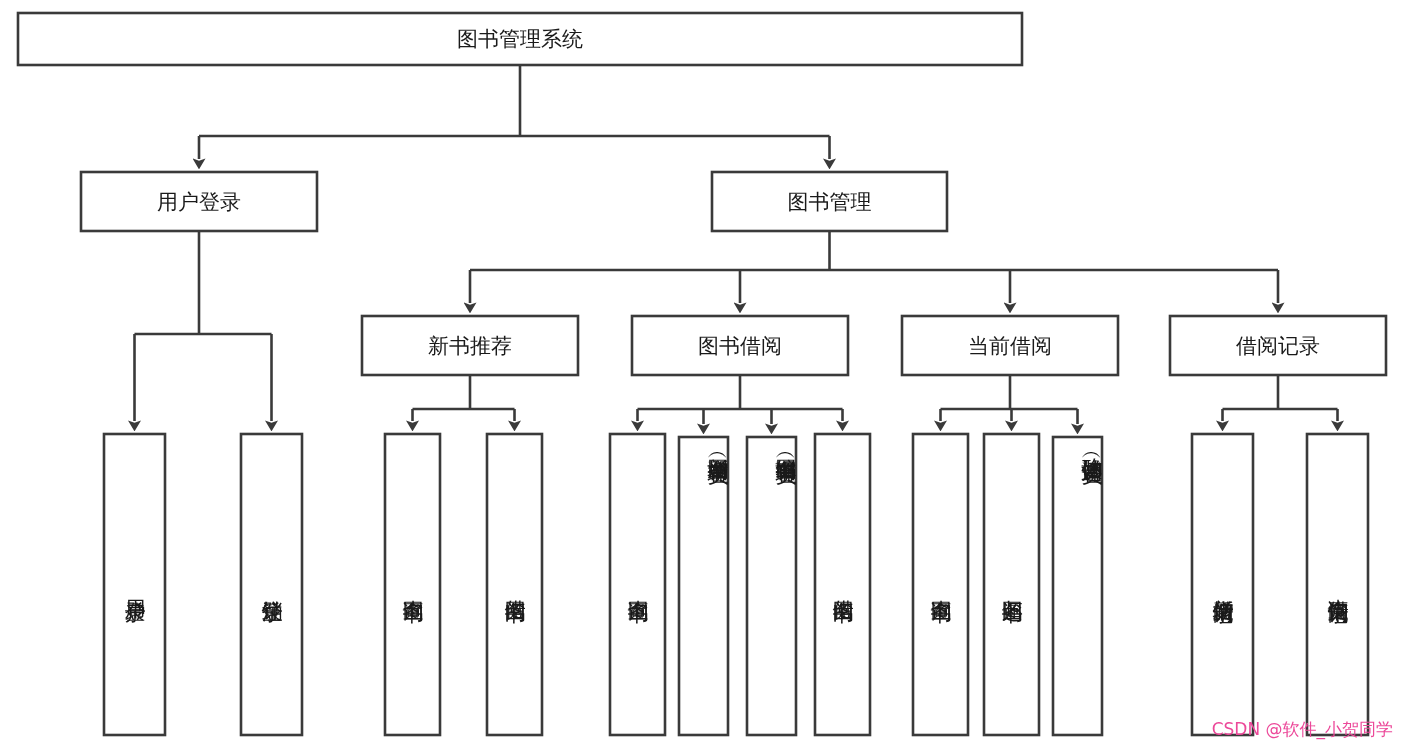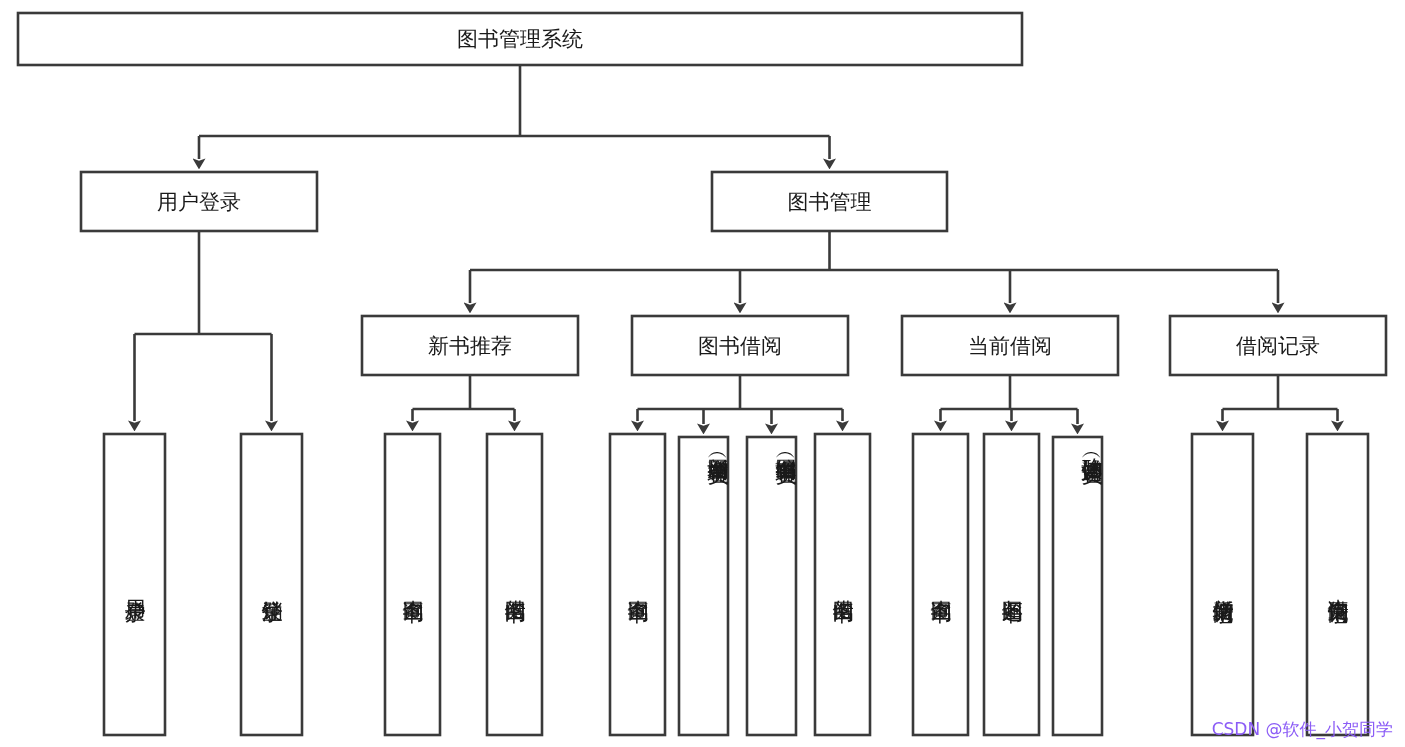--- a/index.html
+++ b/index.html
@@ -57,21 +57,21 @@
     writing-mode: vertical-rl;
     text-orientation: upright;
     white-space: nowrap;
     letter-spacing: 1px;
     pointer-events: none;
   }
   .watermark {
     position: absolute;
     right: 12px;
     bottom: 6px;
-    color: #8b5cf6;
+    color: #ec4899;
     font-family: "DejaVu Sans", "Liberation Sans", sans-serif;
     font-size: 17px;
     white-space: nowrap;
     user-select: none;
   }
 </style>
 </head>
 <body>
 
 <div id="diagram-root">

